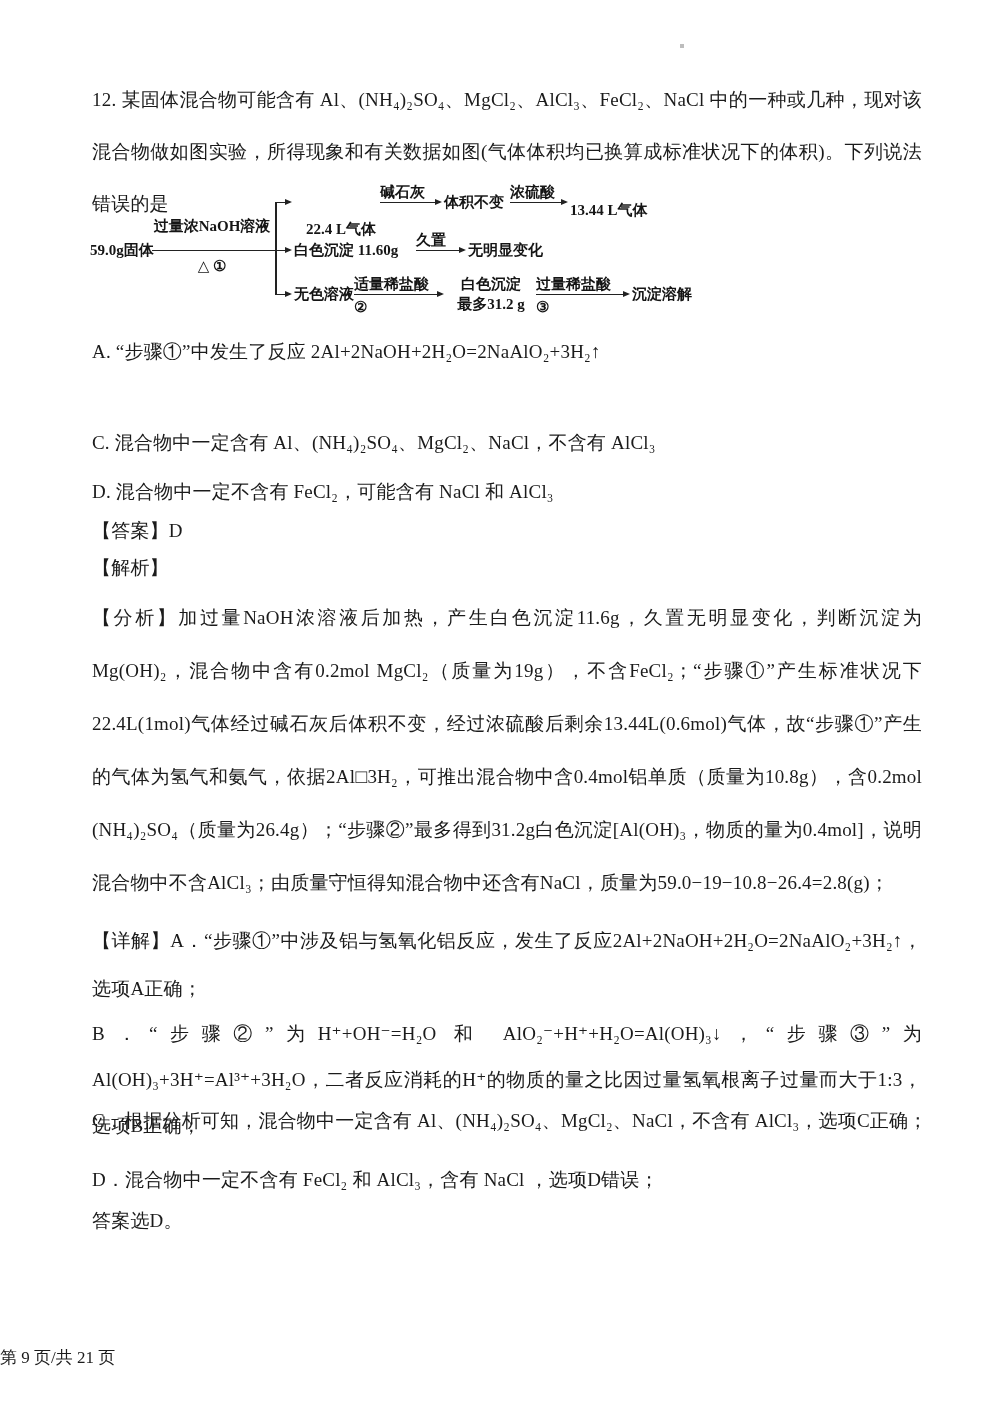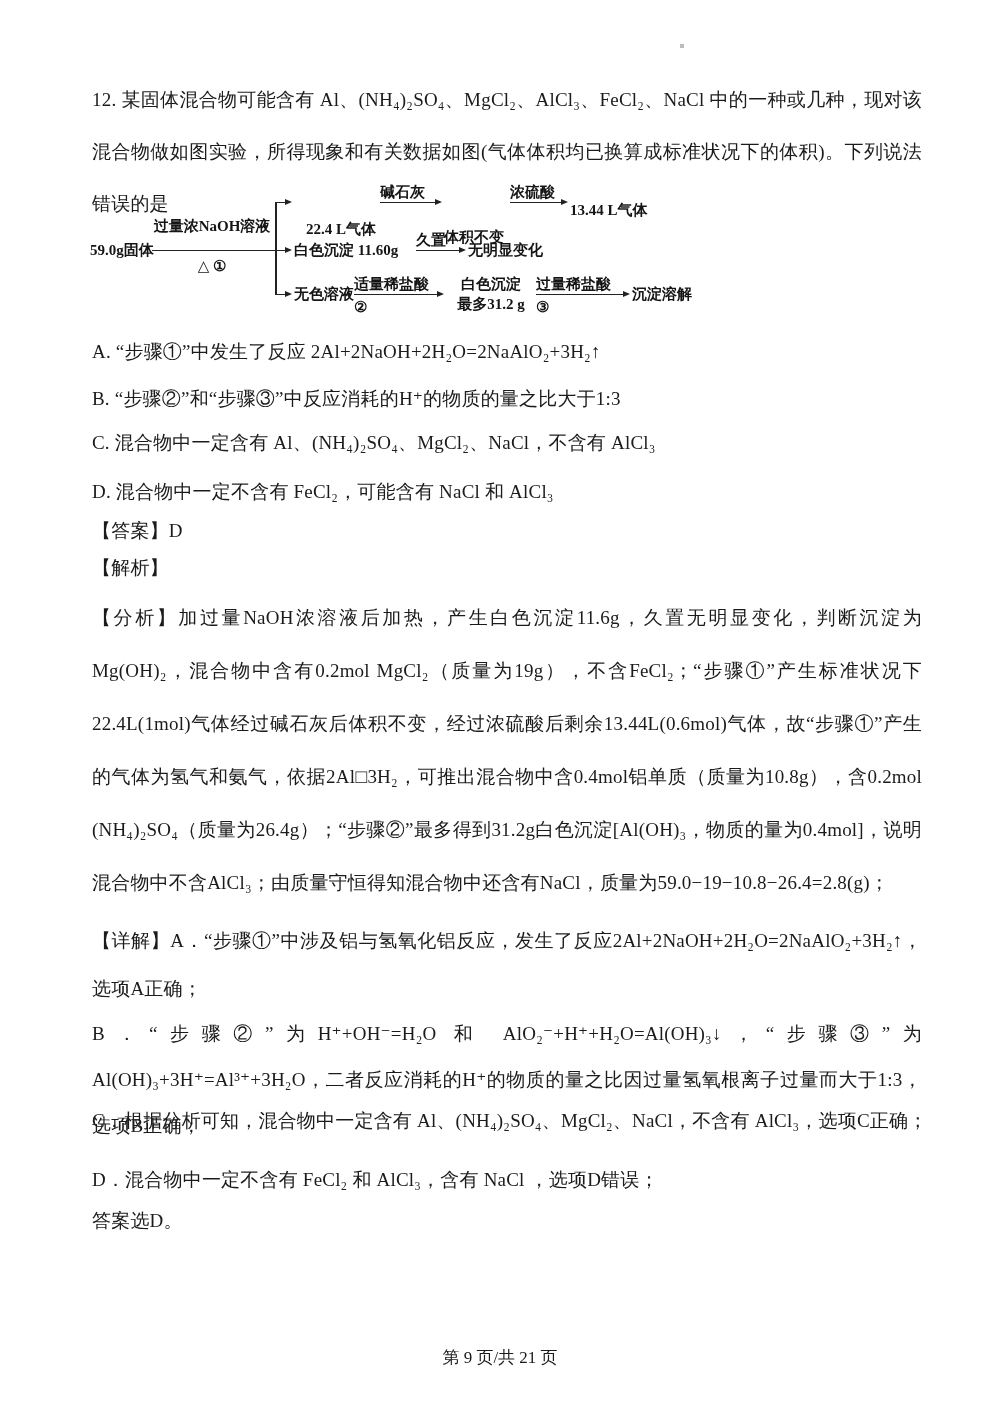--- a/index.html
+++ b/index.html
@@ -14,21 +14,21 @@
     position:absolute; left:92px; width:830px;
     font-size:19px; text-align:justify; letter-spacing:0.2px;
   }
   .lh52 { line-height:52px; }
   .lh53 { line-height:53px; }
   .lh48 { line-height:48px; }
   .lh46 { line-height:46px; }
   .single { line-height:46px; white-space:nowrap; text-align:left; }
   .footer {
     position:absolute; left:0; width:1000px; top:1345px;
-    text-align:center; font-size:17px; line-height:26px;
+    font-size:17px; line-height:26px;
   }
   .speck {
     position:absolute; left:680px; top:44px; width:4px; height:4px;
     background:#9a9a9a; opacity:.65;
   }
 
   
   .diagram {
     position:absolute; left:90px; top:180px; width:660px; height:142px;
     font-size:15px; font-weight:600; color:#151515;
@@ -70,21 +70,21 @@
     <span class="dnode" style="left:122px; top:86px; transform:translate(-50%,-50%);">△  ①</span>
 
     <div class="vline" style="left:185px; top:22px; height:92px;"></div>
 
     <div class="dline head" style="left:185px; top:22px; width:15px;"></div>
     <span class="dnode" style="left:216px; top:22px;margin-top:27px;">22.4 L气体</span>
     <div class="larrow" style="left:290px; top:2px; width:60px;">
       <span class="lt">碱石灰</span>
       <span class="ln"></span>
     </div>
-    <span class="dnode" style="left:354px; top:22px;margin-top:35px;">体积不变</span>
+    <span class="dnode" style="left:354px; top:22px;">体积不变</span>
     <div class="larrow" style="left:420px; top:2px; width:56px;">
       <span class="lt">浓硫酸</span>
       <span class="ln"></span>
     </div>
     <span class="dnode" style="left:480px; top:22px;margin-top:8px;">13.44 L气体</span>
 
     <div class="dline head" style="left:185px; top:70px; width:15px;"></div>
     <span class="dnode" style="left:204px; top:70px;">白色沉淀 11.60g</span>
     <div class="larrow" style="left:326px; top:50px; width:48px;">
       <span class="lt">久置</span>
@@ -105,21 +105,20 @@
     </div>
     <div class="larrow" style="left:446px; top:94px; width:92px;">
       <span class="lt">过量稀盐酸</span>
       <span class="ln"></span>
       <span class="lb">③</span>
     </div>
     <span class="dnode" style="left:542px; top:114px;">沉淀溶解</span>
   </div>
 
   <div class="block single" style="top:329px;">A. “步骤①”中发生了反应 2Al+2NaOH+2H₂O=2NaAlO₂+3H₂↑</div>
-  <div class="block single" style="top:376px;">B. “步骤②”和“步骤③”中反应消耗的H⁺的物质的量之比大于1:3</div>
   <div class="block single" style="top:420px;">C. 混合物中一定含有 Al、(NH₄)₂SO₄、MgCl₂、NaCl，不含有 AlCl₃</div>
   <div class="block single" style="top:469px;">D. 混合物中一定不含有 FeCl₂，可能含有 NaCl 和 AlCl₃</div>
 
   <div class="block single" style="top:508px;">【答案】D</div>
   <div class="block single" style="top:545px;">【解析】</div>
   <div class="block lh53" style="top:591px;">【分析】加过量NaOH浓溶液后加热，产生白色沉淀11.6g，久置无明显变化，判断沉淀为Mg(OH)₂，混合物中含有0.2mol MgCl₂（质量为19g），不含FeCl₂；“步骤①”产生标准状况下22.4L(1mol)气体经过碱石灰后体积不变，经过浓硫酸后剩余13.44L(0.6mol)气体，故“步骤①”产生的气体为氢气和氨气，依据2Al□3H₂，可推出混合物中含0.4mol铝单质（质量为10.8g），含0.2mol (NH₄)₂SO₄（质量为26.4g）；“步骤②”最多得到31.2g白色沉淀[Al(OH)₃，物质的量为0.4mol]，说明混合物中不含AlCl₃；由质量守恒得知混合物中还含有NaCl，质量为59.0−19−10.8−26.4=2.8(g)；</div>
 
   <div class="block lh48" style="top:917px;">【详解】A．“步骤①”中涉及铝与氢氧化铝反应，发生了反应2Al+2NaOH+2H₂O=2NaAlO₂+3H₂↑，选项A正确；</div>
   <div class="block lh46" style="top:1011px;">B．“步骤②”为H⁺+OH⁻=H₂O 和 AlO₂⁻+H⁺+H₂O=Al(OH)₃↓，“步骤③”为 Al(OH)₃+3H⁺=Al³⁺+3H₂O，二者反应消耗的H⁺的物质的量之比因过量氢氧根离子过量而大于1:3，选项B正确；</div>
   <div class="block single" style="top:1098px;">C．根据分析可知，混合物中一定含有 Al、(NH₄)₂SO₄、MgCl₂、NaCl，不含有 AlCl₃，选项C正确；</div>

